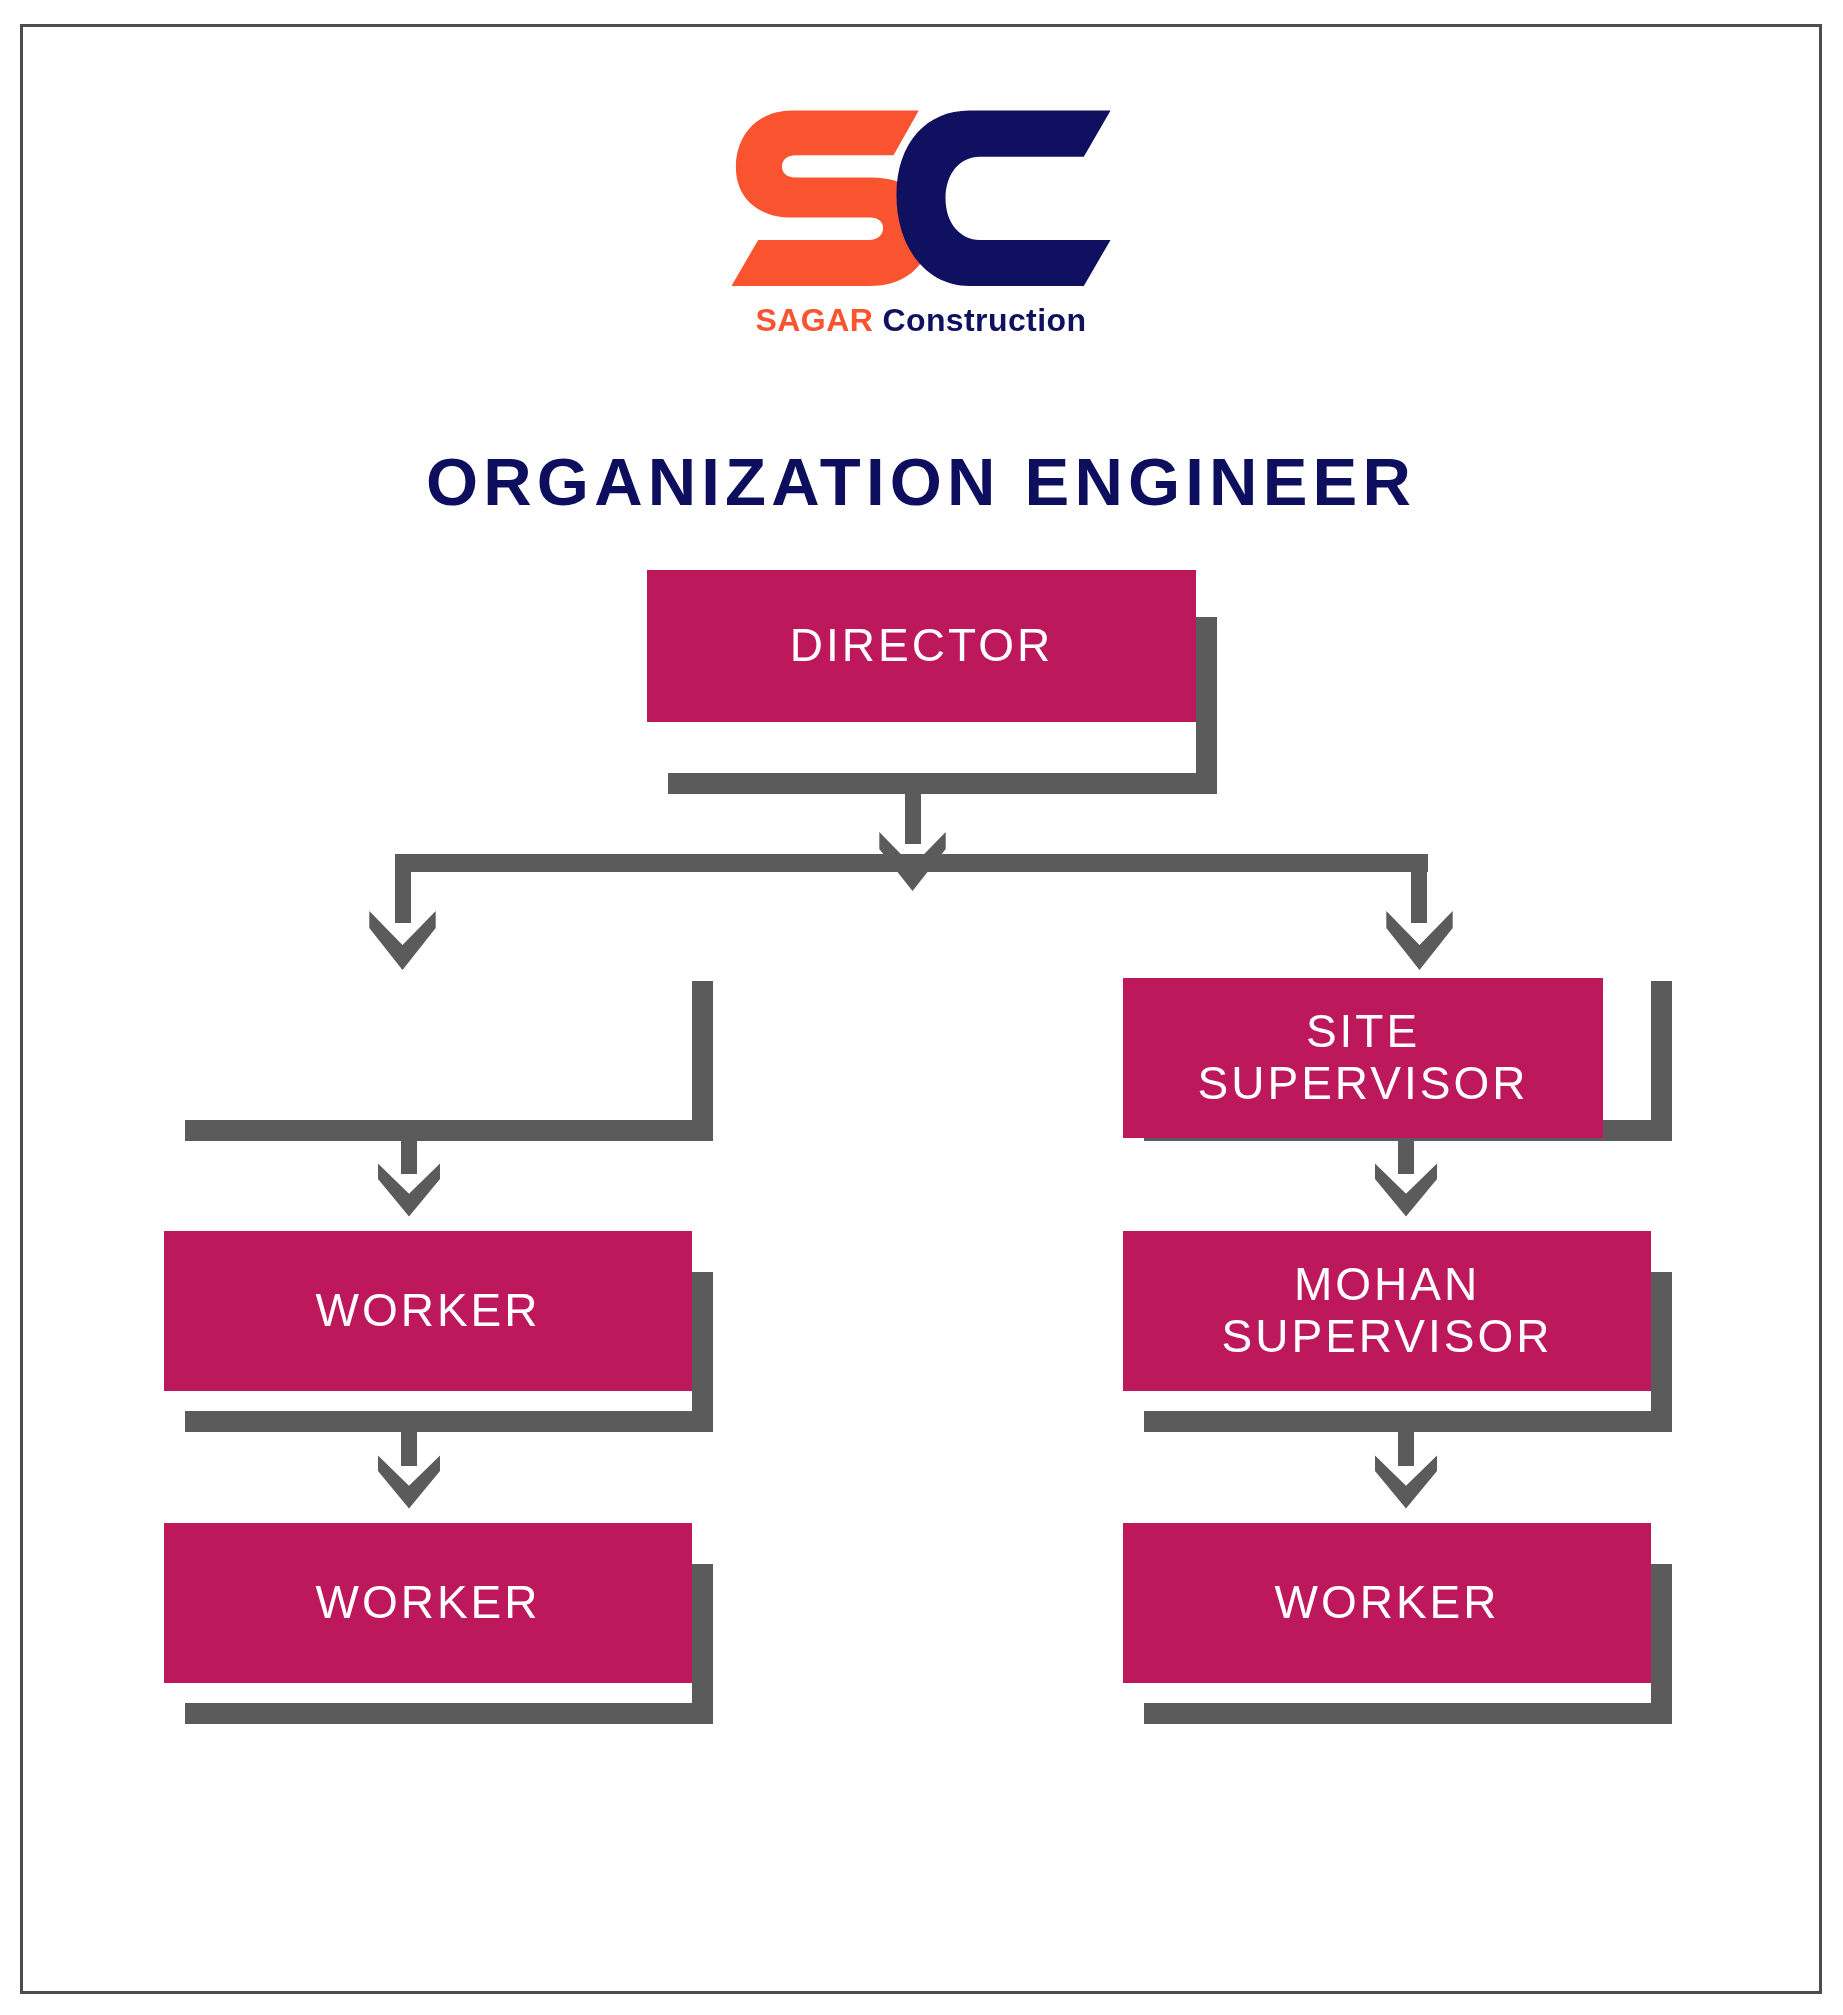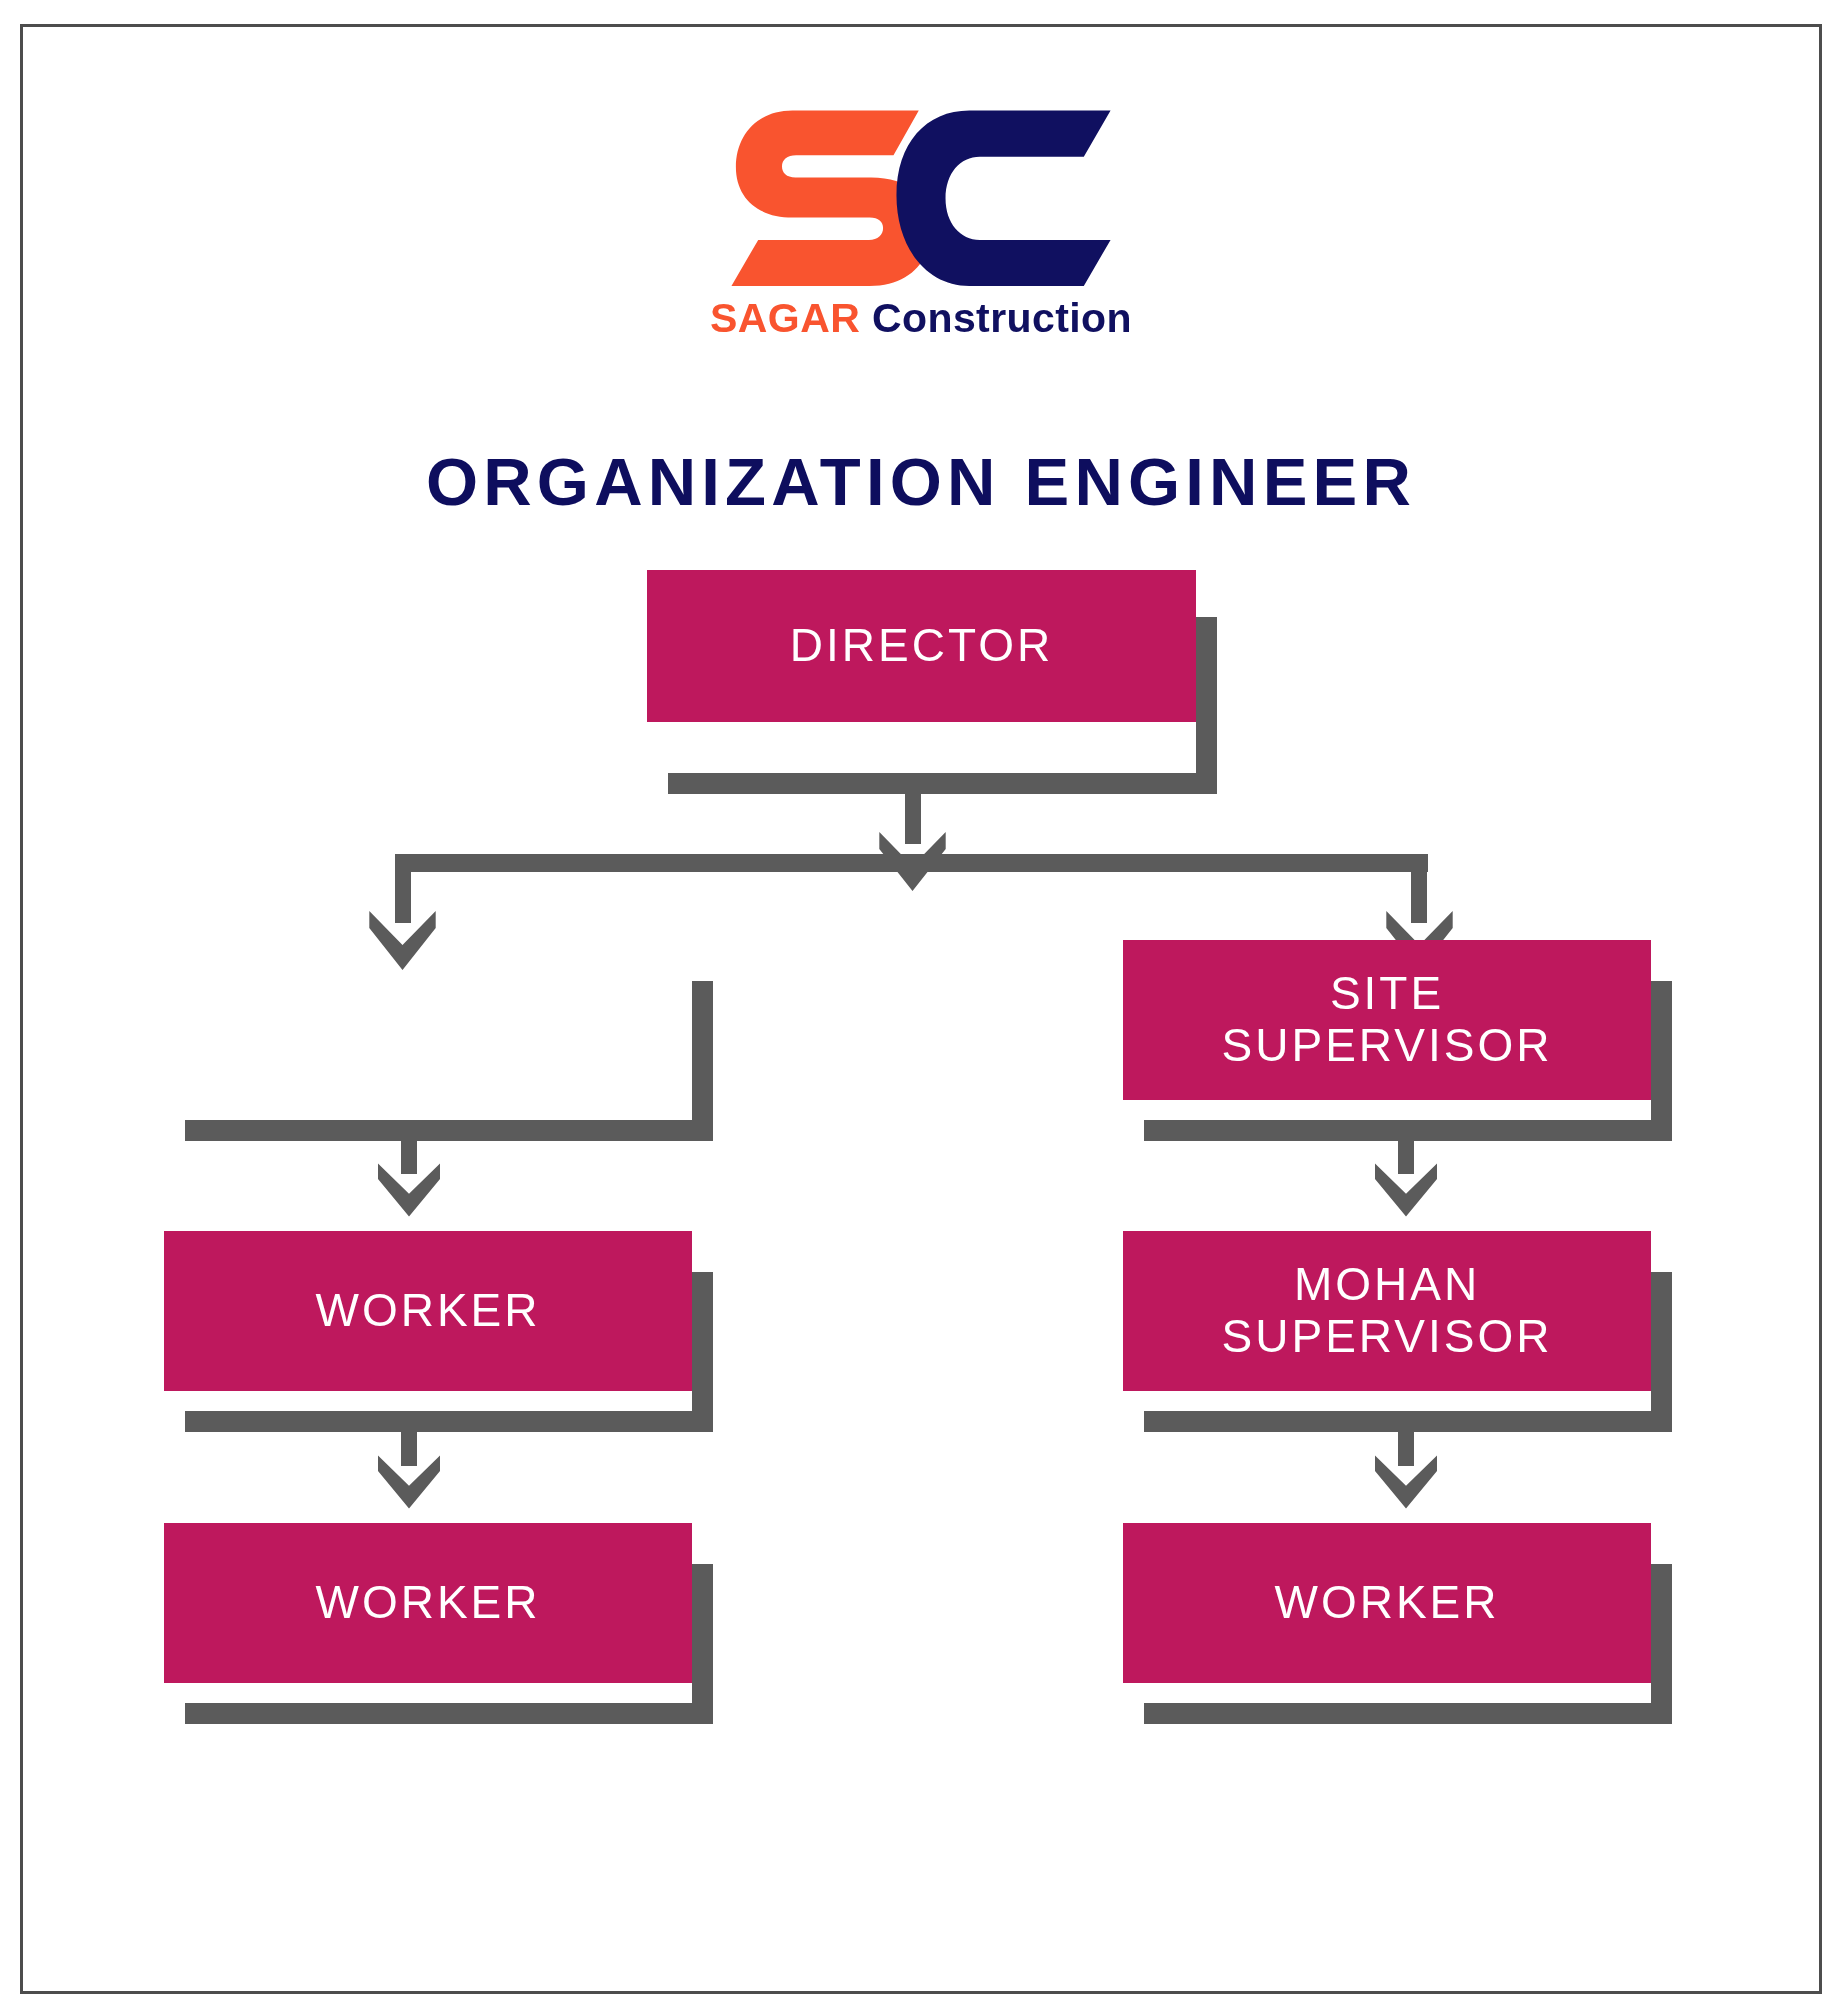--- a/index.html
+++ b/index.html
@@ -21,22 +21,22 @@
   }
 
   
   #logo-block {
     position:absolute;
     left:0; right:0; top:79px;
     display:flex; flex-direction:column; align-items:center;
   }
   #logo-mark { width:394px; height:186px; display:block; }
   #logo-wordmark {
-    margin-top:3px;
-    font-size:41px; font-weight:bold;
+    margin-top:10px;
+    font-size:32px; font-weight:bold;
     letter-spacing:0.4px;
     white-space:nowrap;
     text-align:right;
   }
   #logo-wordmark .w-sagar { color:#F9542F; }
   #logo-wordmark .w-construction { color:#101060; }
 
   
   #chart-title {
     position:absolute;
@@ -161,21 +161,21 @@
   <div class="shadow-bottom" style="left:645px; top:746px; width:549px; height:21px;"></div>
   <div class="node" style="left:624px; top:543px; width:549px; height:152px; flex-direction:column;">
     <span class="node-label">DIRECTOR</span>
   </div>
 
   <div class="shadow-right" style="left:669px; top:954px; width:21px; height:160px;"></div>
   <div class="shadow-bottom" style="left:162px; top:1093px; width:528px; height:21px;"></div>
 
   <div class="shadow-right" style="left:1628px; top:954px; width:21px; height:160px;"></div>
   <div class="shadow-bottom" style="left:1121px; top:1093px; width:528px; height:21px;"></div>
-  <div class="node" style="left:1100px; top:913px; width:528px; height:160px; flex-direction:column;">
+  <div class="node" style="left:1100px; top:951px; width:480px; height:160px; flex-direction:column;">
     <span class="node-label">SITE</span>
     <span class="node-label">SUPERVISOR</span>
   </div>
 
   <div class="shadow-right" style="left:669px; top:1245px; width:21px; height:160px;"></div>
   <div class="shadow-bottom" style="left:162px; top:1384px; width:528px; height:21px;"></div>
   <div class="node" style="left:141px; top:1204px; width:528px; height:160px;">
     <span class="node-label">WORKER</span>
   </div>
 

